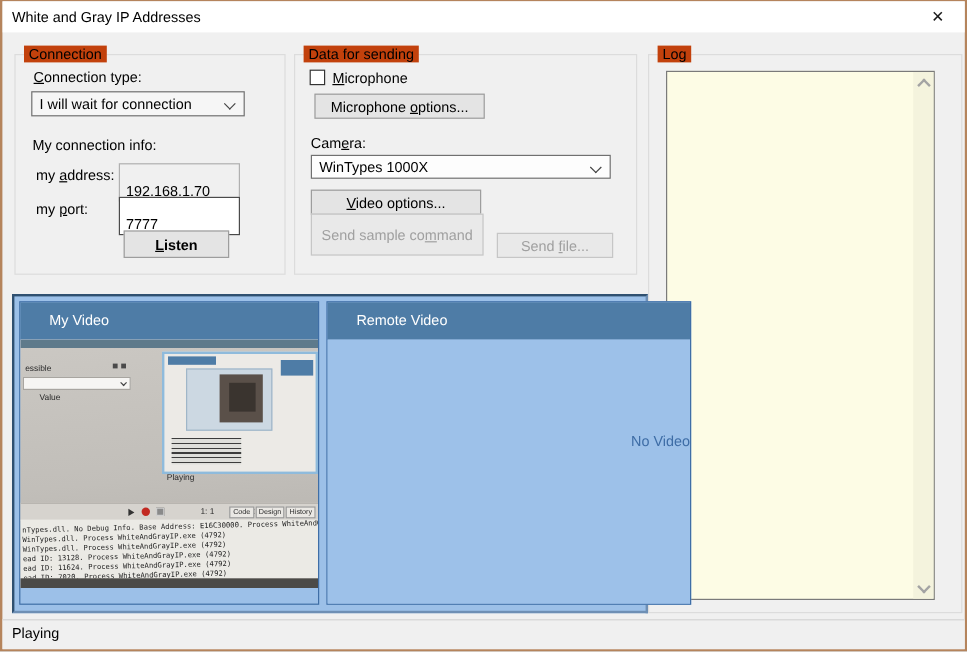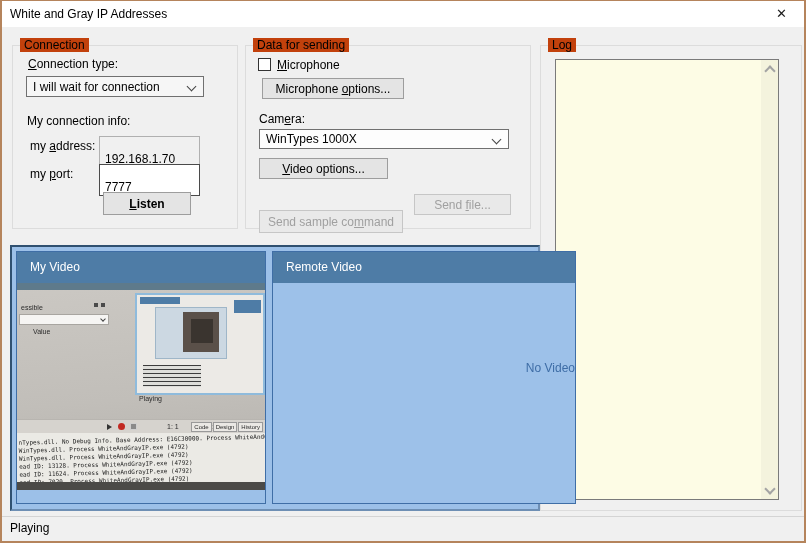--- a/index.html
+++ b/index.html
@@ -36,21 +36,21 @@
   .logscroll{position:absolute;top:0;right:0;bottom:0;width:17px;background:#f4f3dd;}
   .sarrow{position:absolute;left:0;width:17px;height:17px;}
   .sarrow .g{position:absolute;left:5px;width:6px;height:6px;border-left:2px solid #a3a3a3;border-top:2px solid #a3a3a3;}
   .sarrow.up .g{top:7px;transform:rotate(45deg);}
   .sarrow.down .g{top:3px;transform:rotate(225deg);}
   
   .videowrap{position:absolute;left:8px;top:244px;width:530px;height:266px;box-sizing:border-box;
     background:#9cc0e8;border:2px solid #2f5070;border-bottom-color:#6e8fb4;border-right-color:#6e8fb4;}
   .vpanel{position:absolute;box-sizing:border-box;border:1px solid #3f6ea6;background:#9cc0e8;}
   .vheader{position:absolute;top:0;left:0;right:0;height:31px;background:#4e7ca6;color:#fff;
-    line-height:31px;padding-left:13px;white-space:nowrap;}
+    line-height:31px;padding-left:24px;white-space:nowrap;}
   .novideo{position:absolute;left:0;right:0;top:78px;text-align:right;color:#3e6da6;}
   .remotebody{position:absolute;left:0;right:0;top:31px;bottom:0;background:#9dc1e9;}
   
   .photo{position:absolute;left:0;top:31px;width:248px;height:207px;overflow:hidden;
     background:linear-gradient(175deg,#cbc8c3 0%,#c1beb9 55%,#b2afaa 100%);}
   .ph-top{position:absolute;top:0;left:0;right:0;height:7px;background:#5e7a8b;}
   .t7{font-size:7px;line-height:8px;color:#2b2b2b;position:absolute;white-space:nowrap;}
   .ph-drop{position:absolute;left:2px;top:31px;width:88px;height:9px;background:#f6f5f3;border:1px solid #a8a5a0;}
   .ph-drop .chev{right:3px;top:2px;width:3px;height:3px;}
   .ph-ico{position:absolute;width:4px;height:4px;background:#4a4a4a;}
@@ -108,22 +108,22 @@
   <div class="groupbox" style="left:243px;top:44px;width:284px;height:182px;">
     <span class="grouplabel">Data for sending</span>
     <span class="checkbox" style="left:12px;top:12px;"></span>
     <span class="lbl" style="left:31px;top:12px;"><span></span><span class="accel">M</span><span>icrophone</span></span>
     <button class="btn" style="left:16px;top:32px;width:142px;height:21px;"><span>Microphone </span><span class="accel">o</span><span>ptions...</span></button>
     <span class="lbl" style="left:13px;top:66px;"><span>Cam</span><span class="accel">e</span><span>ra:</span></span>
     <div class="combo" style="left:13px;top:83px;width:250px;height:20px;background:#fdfdfd;">
       <span class="cv">WinTypes 1000X</span>
       <span class="chev"></span>
     </div>
-    <button class="btn" style="left:13px;top:112px;width:129px;height:21px;"><span></span><span class="accel">V</span><span>ideo options...</span></button>
-    <button class="btn disabled" style="left:13px;top:164px;width:144px;height:23px;"><span>Send sample co</span><span class="accel">m</span><span>mand</span></button>
+    <button class="btn" style="left:13px;top:112px;width:142px;height:21px;"><span></span><span class="accel">V</span><span>ideo options...</span></button>
+    <button class="btn disabled" style="left:13px;top:132px;width:144px;height:35px;"><span>Send sample co</span><span class="accel">m</span><span>mand</span></button>
     <button class="btn disabled" style="left:168px;top:148px;width:97px;height:21px;"><span>Send </span><span class="accel">f</span><span>ile...</span></button>
   </div>
 
   <div class="groupbox" style="left:538px;top:44px;width:260px;height:464px;">
     <span class="grouplabel">Log</span>
     <div class="logarea" style="left:14px;top:13px;width:224px;height:441px;">
       <span></span>
       <div class="logscroll">
         <span class="sarrow up" style="top:0;">
             <span class="g"></span>

